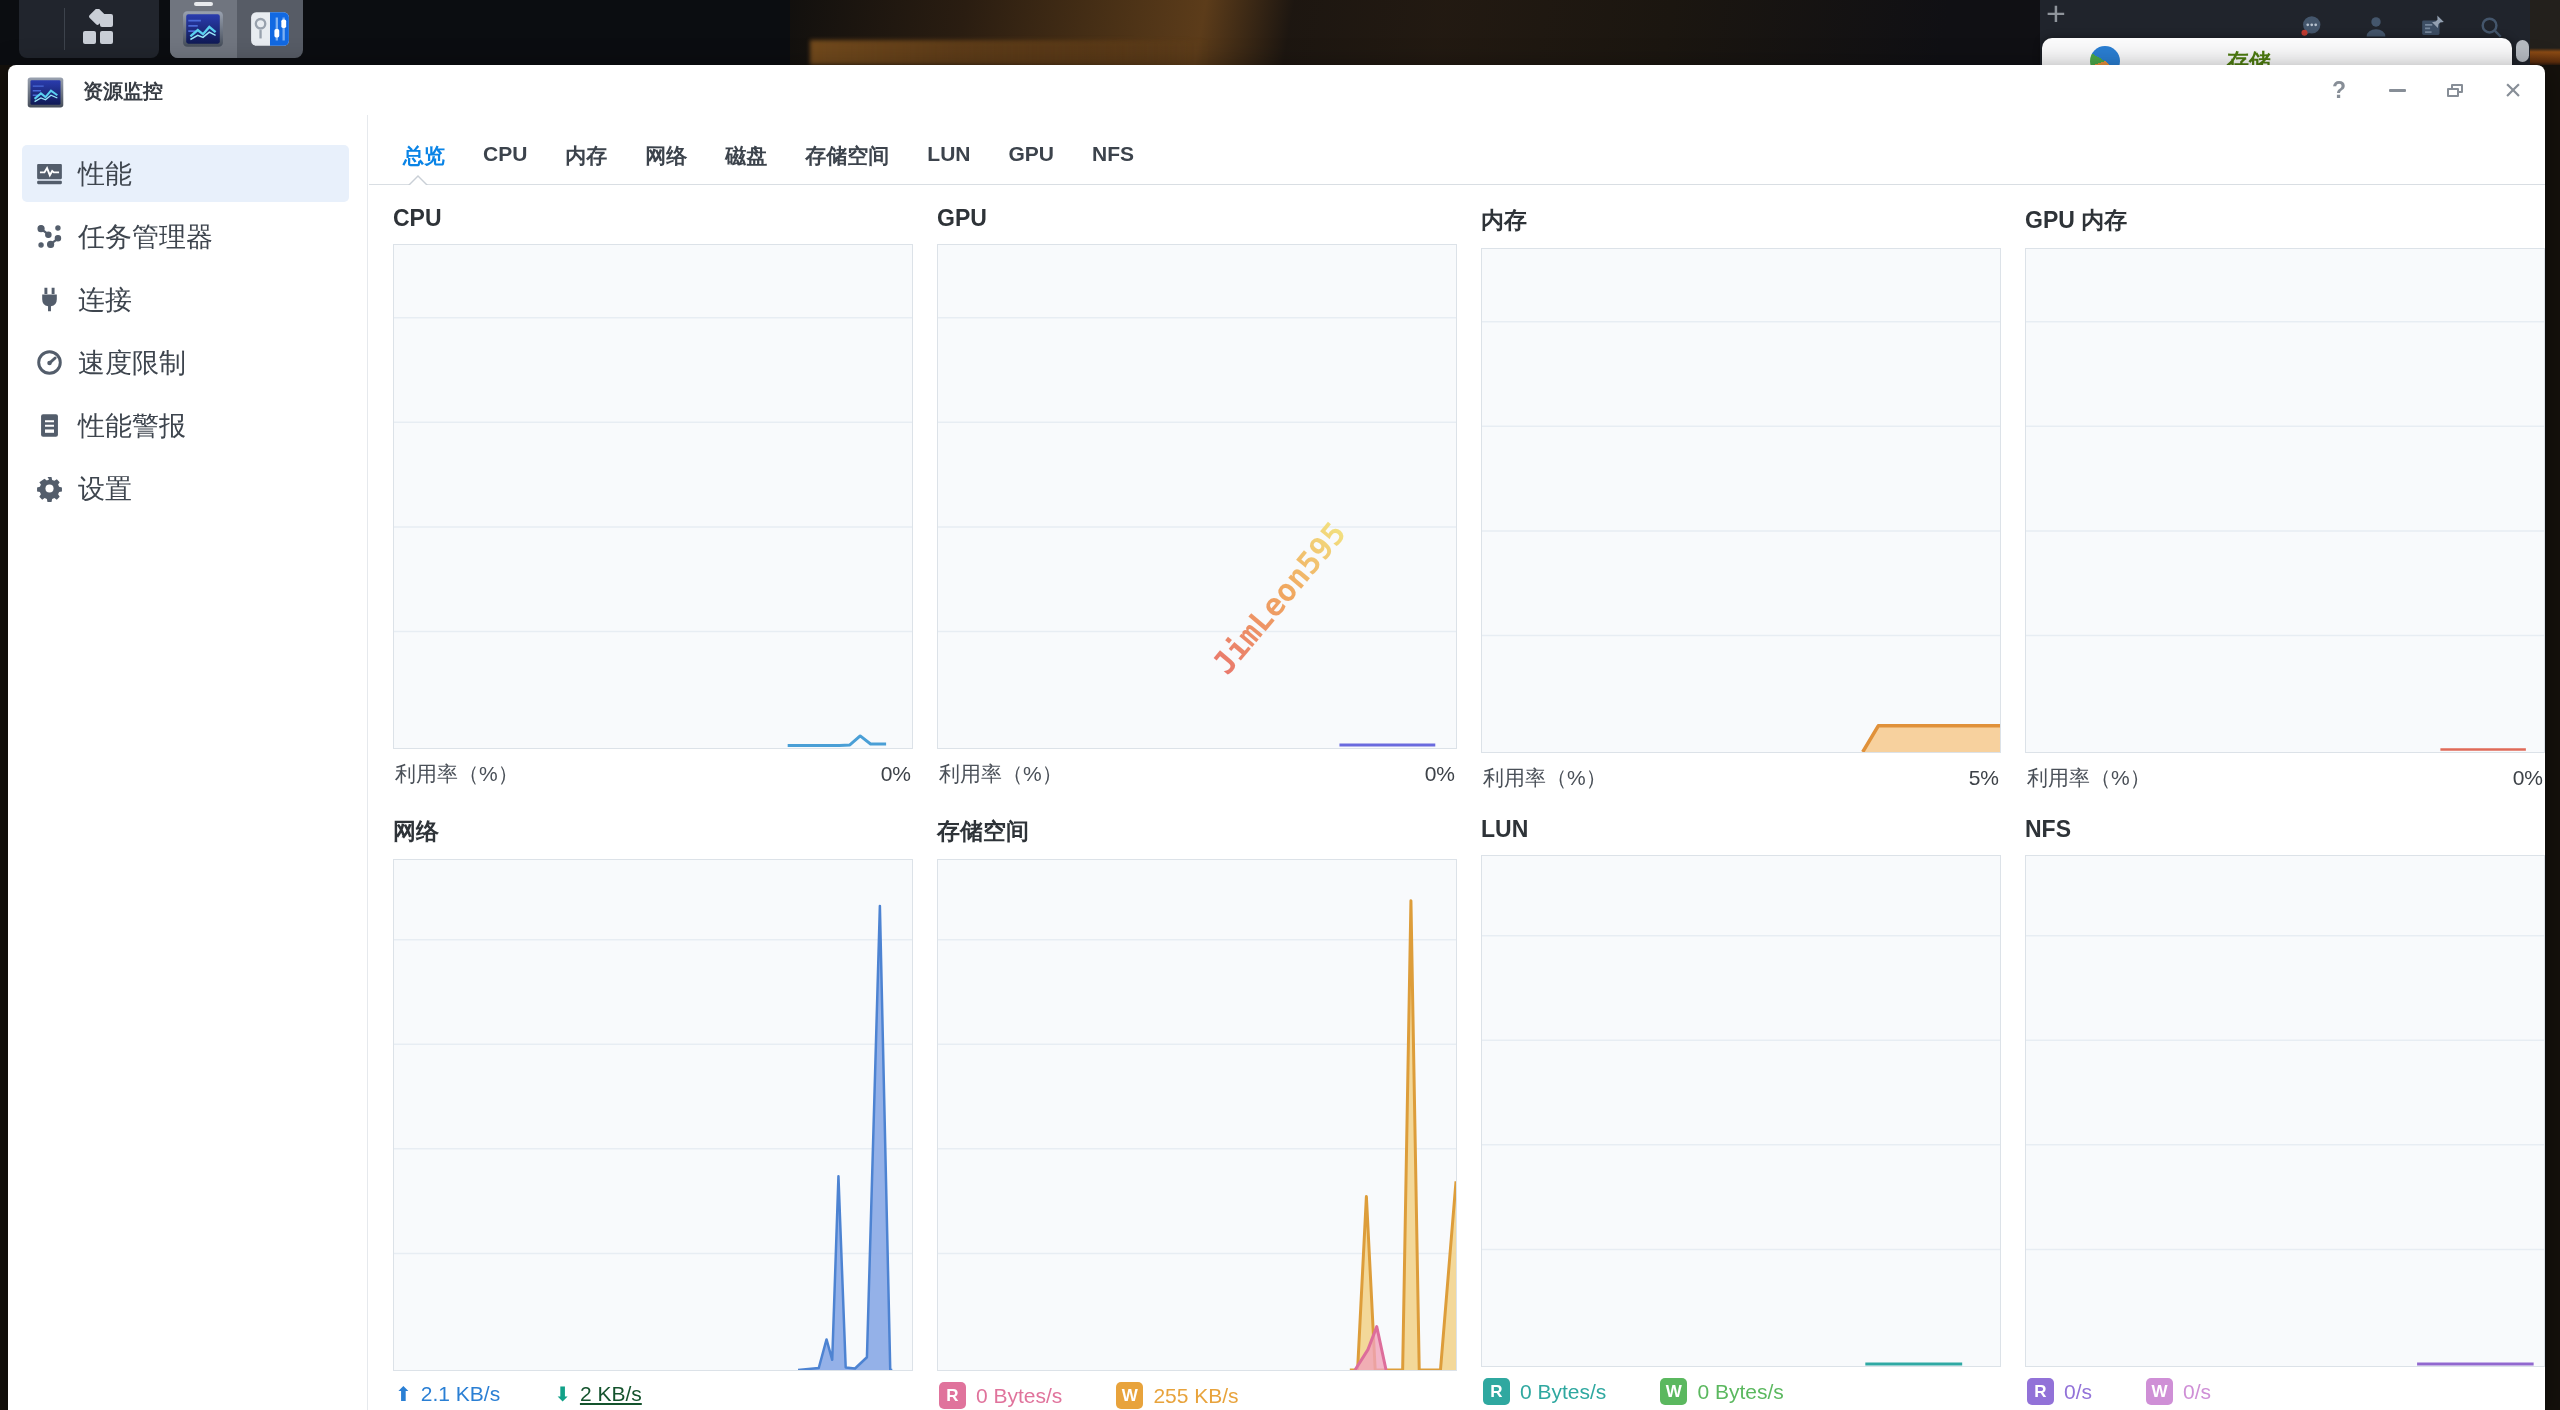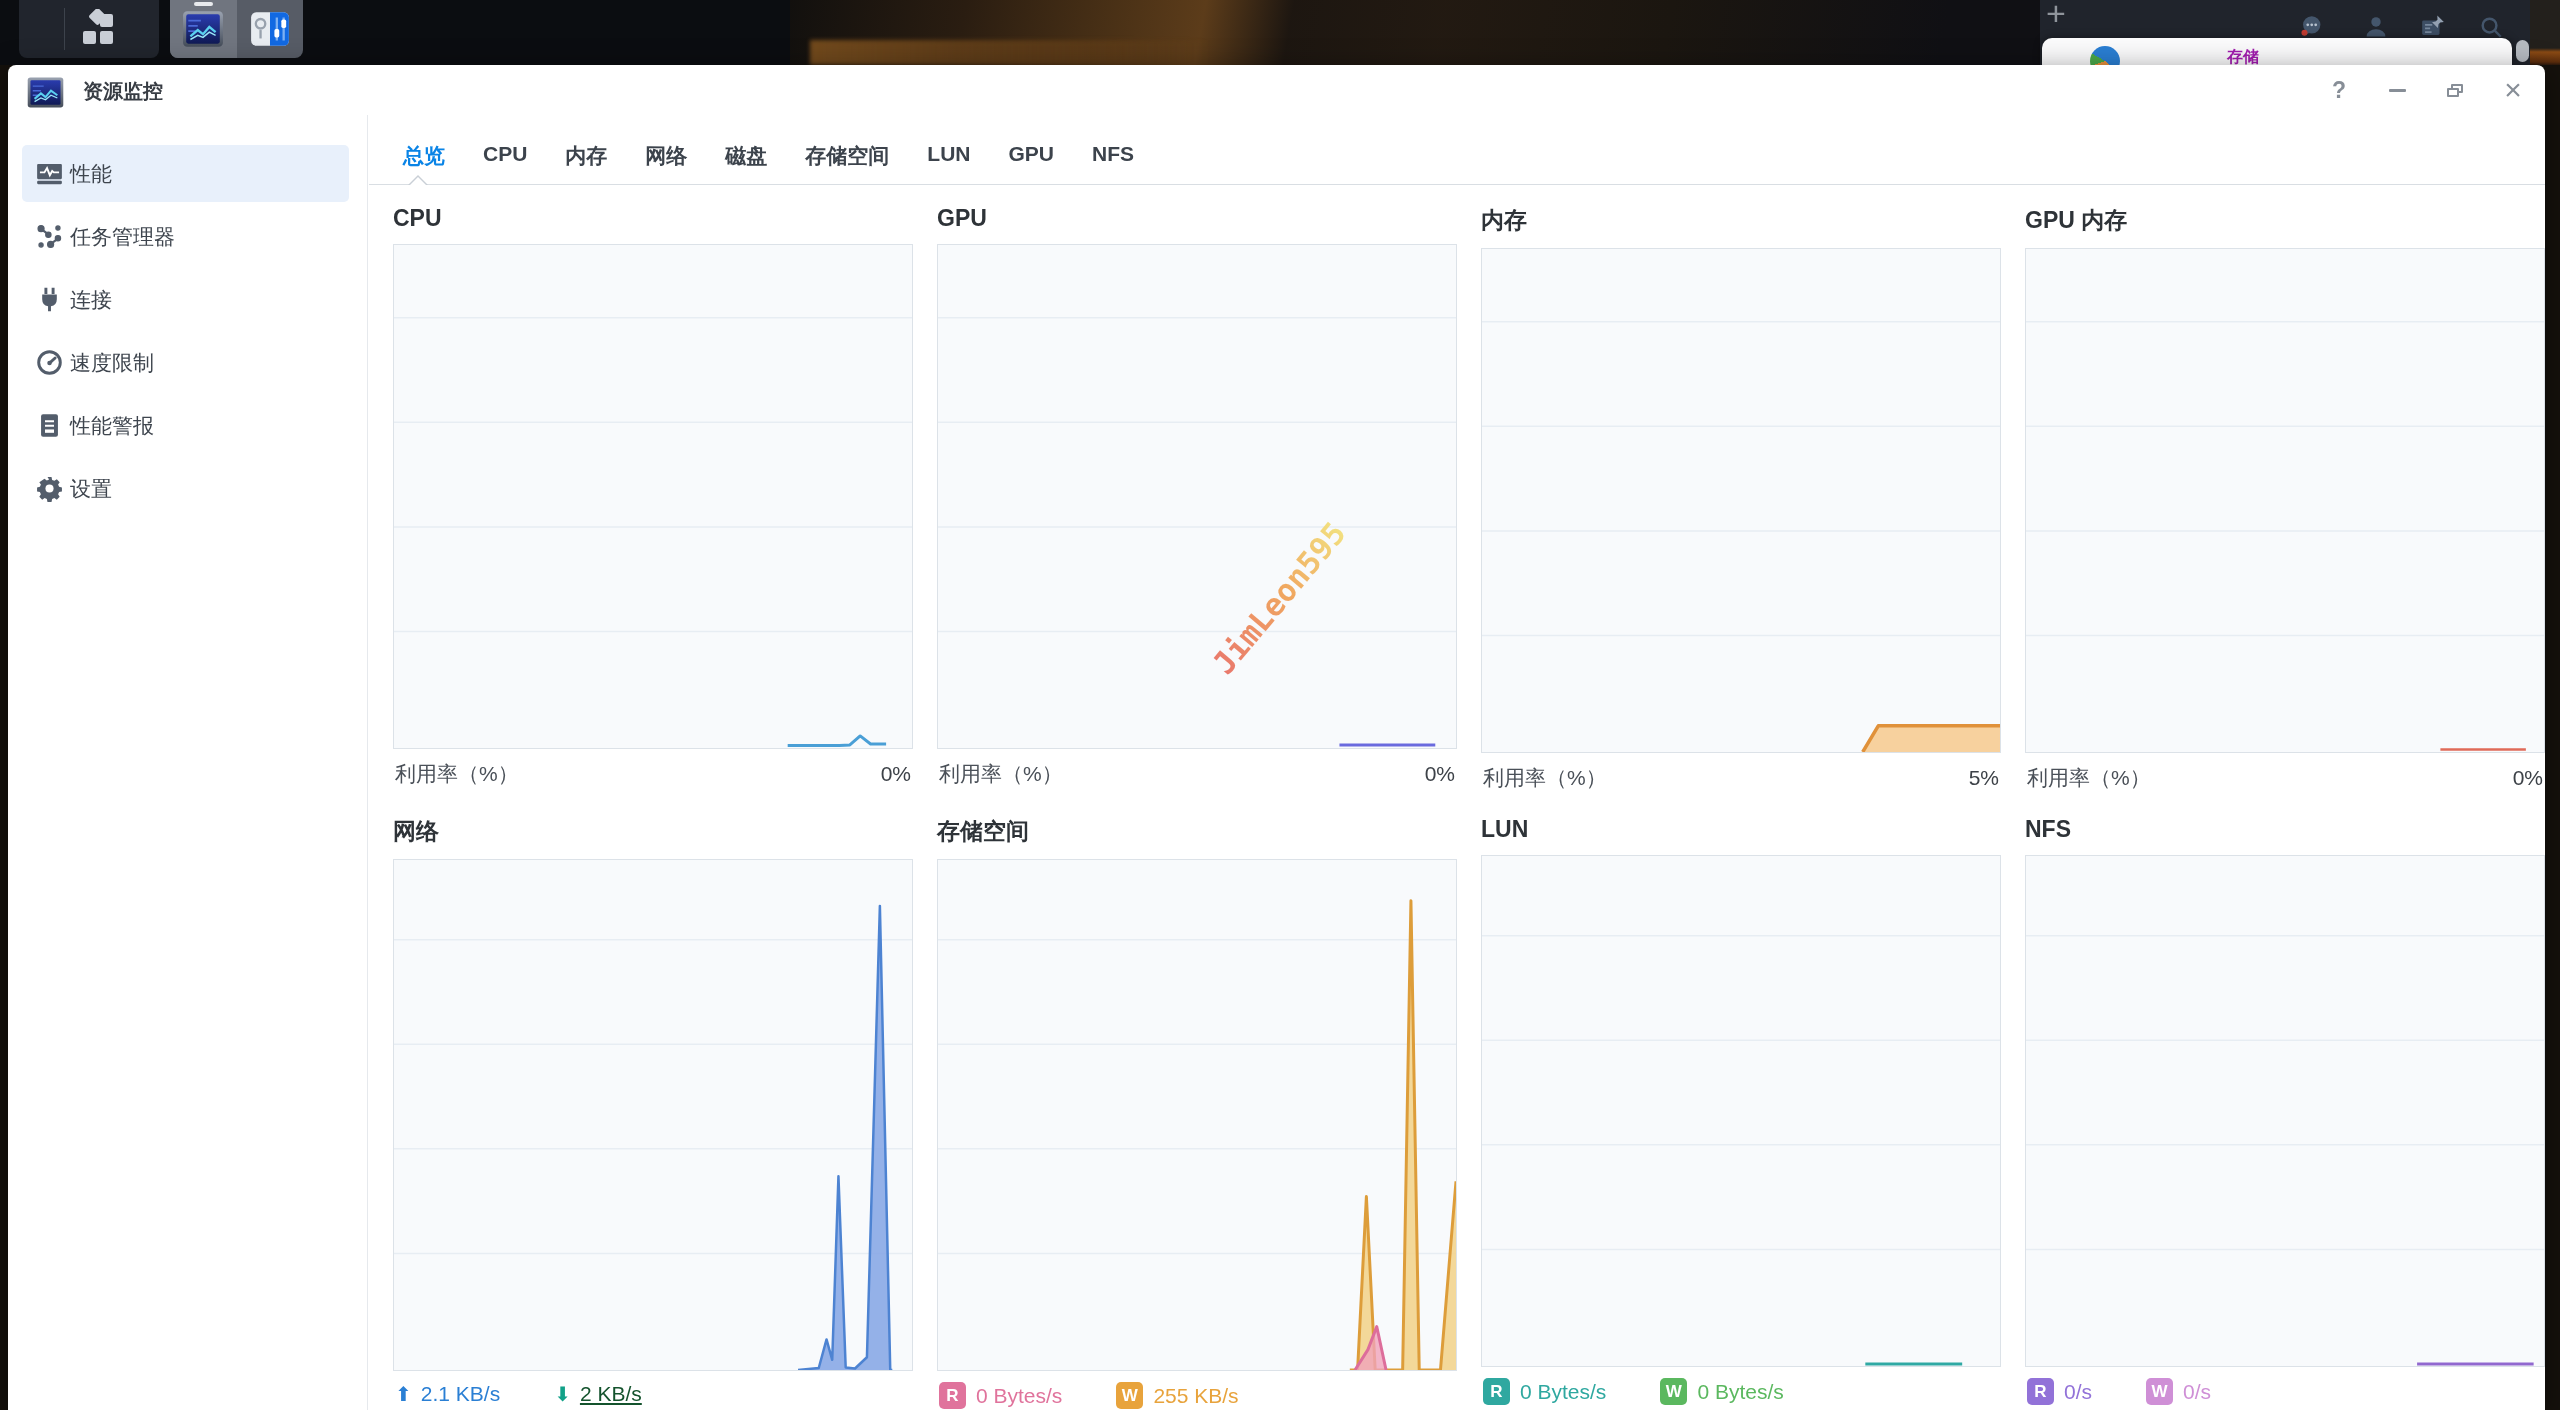--- a/index.html
+++ b/index.html
@@ -28,21 +28,21 @@
   .tb-app-slot { width:67px; height:58px; display:flex; align-items:center; justify-content:center; position:relative; }
   .tb-app-slot.active { background:#70757f; border-radius:0 0 0 8px; }
   .tb-app-indicator { position:absolute; left:24px; top:2px; width:19px; height:4px; border-radius:2px; background:#e9ebee; }
 
   .tray-plus { position:absolute; left:2046px; top:-6px; font-size:34px; color:#8f949b; cursor:pointer; }
   .tray-icon { position:absolute; top:14px; width:26px; height:26px; cursor:pointer; }
   .widget-panel { position:absolute; left:2042px; top:38px; width:470px; height:27px;
     background:#fbfbfc; border-radius:10px 10px 0 0; box-shadow:0 0 8px rgba(0,0,0,.4); }
   .widget-pie { position:absolute; left:48px; top:8px; width:30px; height:30px; border-radius:50%;
     background:conic-gradient(#2a7fd4 0 130deg, #e8923c 130deg 250deg, #4aa84a 250deg 300deg, #2a7fd4 300deg); }
-  .widget-title { position:absolute; left:185px; top:9px; font-size:16px; font-weight:bold; color:#a21caf; }
+  .widget-title { position:absolute; left:185px; top:9px; font-size:22px; font-weight:bold; color:#4d7c0f; }
   .tray-scrollbar { position:absolute; left:2516px; top:40px; width:13px; height:22px; border-radius:7px; background:#b6bbc2; }
 
   
   .window { position:absolute; left:8px; top:65px; width:2537px; height:1345px;
     background:#ffffff; border-radius:8px 8px 0 0; box-shadow:0 6px 30px rgba(0,0,0,.45); }
 
   .titlebar { position:absolute; left:0; top:0; right:0; height:50px; }
   .title-icon { position:absolute; left:19px; top:12px; width:37px; height:31px; }
   .title-text { position:absolute; left:75px; top:13px; font-size:20px; font-weight:bold; color:#383d44; }
   .win-controls { position:absolute; right:18px; top:0; height:50px; display:flex; align-items:center; gap:30px; }
@@ -53,21 +53,21 @@
   .restore-glyph .r1 { position:absolute; left:4px; top:0; width:12px; height:9px; border:2.5px solid #878e97; border-radius:1px; }
   .restore-glyph .r2 { position:absolute; left:0; top:4px; width:12px; height:9px; border:2.5px solid #878e97; border-radius:1px; background:#fff; }
 
   
   .sidebar { position:absolute; left:0; top:50px; width:360px; bottom:0; border-right:1px solid #e6e9ed; padding-top:30px; }
   .side-item { display:flex; align-items:center; height:57px; margin:0 18px 6px 14px;
     padding-left:14px; border-radius:5px; cursor:pointer; }
   .side-item.active { background:#e8f0fb; }
   .side-icon { width:27px; height:27px; color:#535d6b; flex:0 0 27px; }
   .side-icon svg { width:100%; height:100%; }
-  .side-label { margin-left:7px; font-size:21px; color:#3e454e; }
+  .side-label { margin-left:15px; font-size:27px; color:#3e454e; }
 
   
   .main { position:absolute; left:361px; top:50px; right:0; bottom:0; }
   .tabbar { position:relative; margin-top:25px; padding-left:32px; height:45px;
     border-bottom:1px solid #d9dee3; display:flex; gap:34px; align-items:flex-start; }
   .tab { font-size:21px; font-weight:bold; color:#3c434c; cursor:pointer; padding:2px 2px; }
   .tab.active { color:#0a84e6; }
   .tab-caret-outer { position:absolute; left:39px; bottom:-1px; width:0; height:0;
     border-left:10px solid transparent; border-right:10px solid transparent; border-bottom:10px solid #c9cfd6; }
   .tab-caret-inner { position:absolute; left:41px; bottom:-1px; width:0; height:0;

